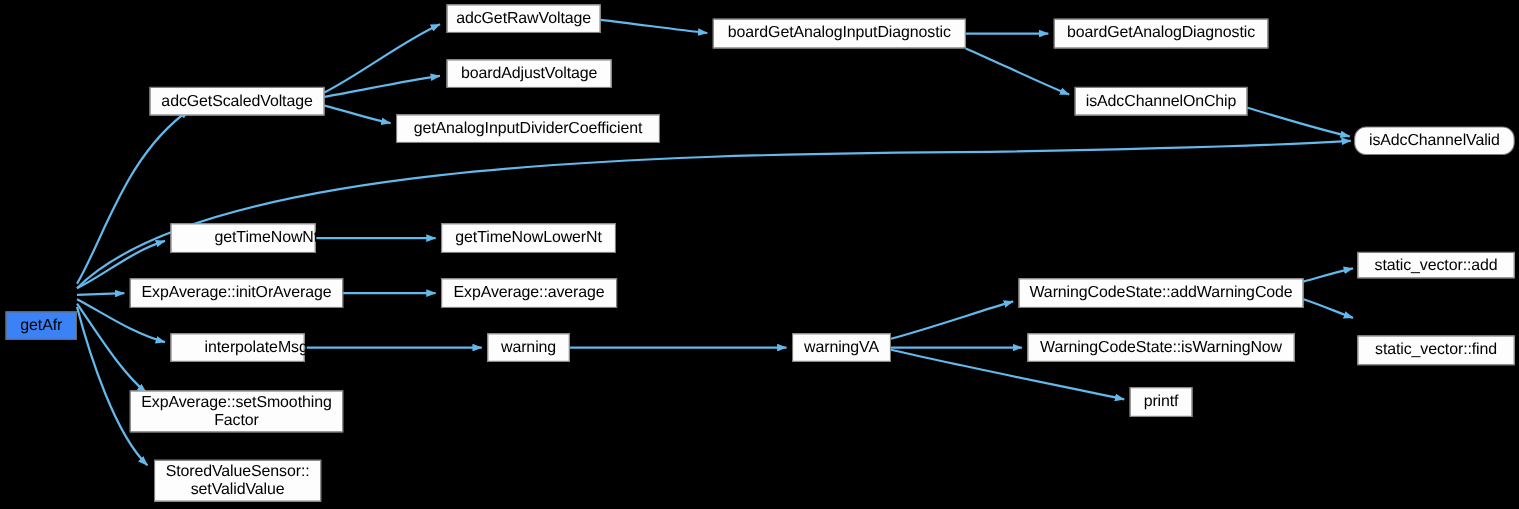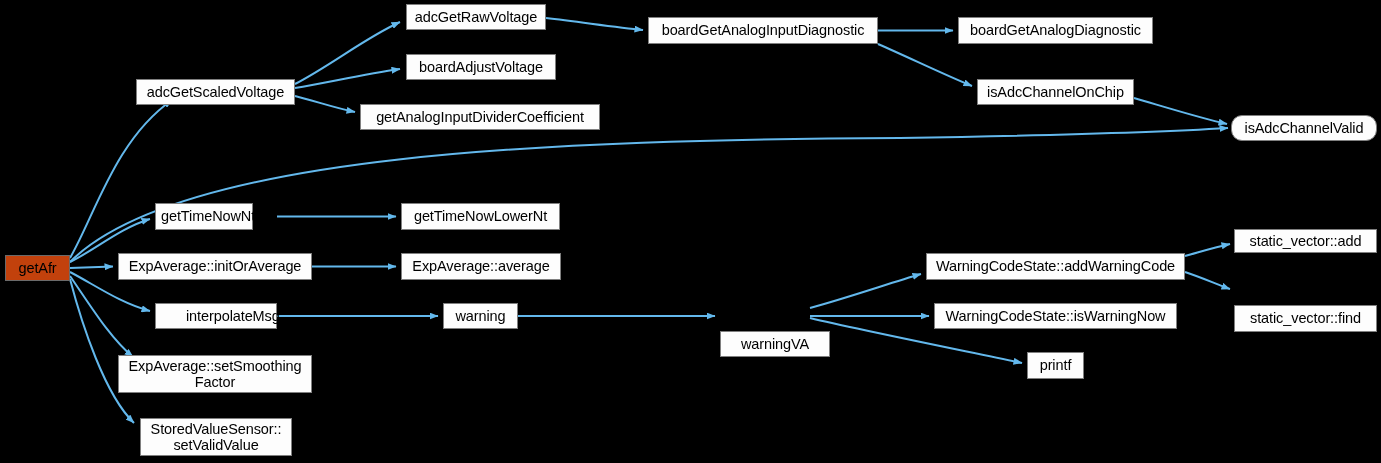--- a/index.html
+++ b/index.html
@@ -33,22 +33,23 @@
     line-height: 1.12;
     display: flex;
     align-items: center;
     justify-content: center;
     text-align: center;
     white-space: pre-line;
     letter-spacing: -0.1px;
     z-index: 2;
   }
   .node.root {
-    background: #c2410c;
+    background: #3b82f6;
     border: 1px solid #6a6a6a;
+    margin-top: 28px;
   }
   .node-label {
     display: block;
     width: 100%;
     padding: 0 5px;
     box-sizing: border-box;
   }
 </style>
 </head>
 <body>
@@ -87,27 +88,27 @@
   <div id="node-layer">
       <div class="node root" style="left: 5px; top: 255px; width: 65px; height: 26px;"><span class="node-label">getAfr</span></div>
       <div class="node" style="left: 136px; top: 79px; width: 159px; height: 26px;"><span class="node-label">adcGetScaledVoltage</span></div>
       <div class="node" style="left: 406px; top: 4px; width: 140px; height: 26px;"><span class="node-label">adcGetRawVoltage</span></div>
       <div class="node" style="left: 406px; top: 54px; width: 150px; height: 26px;"><span class="node-label">boardAdjustVoltage</span></div>
       <div class="node" style="left: 360px; top: 104px; width: 240px; height: 26px;"><span class="node-label">getAnalogInputDividerCoefficient</span></div>
       <div class="node" style="left: 648px; top: 17px; width: 230px; height: 27px;"><span class="node-label">boardGetAnalogInputDiagnostic</span></div>
       <div class="node" style="left: 958px; top: 17px; width: 195px; height: 27px;"><span class="node-label">boardGetAnalogDiagnostic</span></div>
       <div class="node" style="left: 977px; top: 79px; width: 157px; height: 26px;"><span class="node-label">isAdcChannelOnChip</span></div>
       <div class="node" style="left: 1231px; top: 115px; width: 146px; height: 26px; border-radius: 11px;"><span class="node-label">isAdcChannelValid</span></div>
-      <div class="node" style="left: 155px; top: 203px; width: 98px; height: 27px;"><span class="node-label">getTimeNowNt</span></div>
+      <div class="node" style="left: 155px; top: 203px; width: 132px; height: 27px; padding-left: 34px;"><span class="node-label">getTimeNowNt</span></div>
       <div class="node" style="left: 401px; top: 203px; width: 159px; height: 27px;"><span class="node-label">getTimeNowLowerNt</span></div>
       <div class="node" style="left: 118px; top: 253px; width: 194px; height: 27px;"><span class="node-label">ExpAverage::initOrAverage</span></div>
       <div class="node" style="left: 401px; top: 253px; width: 160px; height: 27px;"><span class="node-label">ExpAverage::average</span></div>
       <div class="node" style="left: 155px; top: 303px; width: 122px; height: 26px; padding-left: 25px;"><span class="node-label">interpolateMsg</span></div>
       <div class="node" style="left: 443px; top: 303px; width: 75px; height: 26px;"><span class="node-label">warning</span></div>
-      <div class="node" style="left: 720px; top: 303px; width: 110px; height: 26px; margin-top: 28px;"><span class="node-label">warningVA</span></div>
+      <div class="node" style="left: 720px; top: 303px; width: 90px; height: 26px;"><span class="node-label">warningVA</span></div>
       <div class="node" style="left: 926px; top: 253px; width: 259px; height: 27px;"><span class="node-label">WarningCodeState::addWarningCode</span></div>
       <div class="node" style="left: 934px; top: 303px; width: 243px; height: 26px;"><span class="node-label">WarningCodeState::isWarningNow</span></div>
       <div class="node" style="left: 1027px; top: 352px; width: 57px; height: 27px;"><span class="node-label">printf</span></div>
       <div class="node" style="left: 1234px; top: 229px; width: 143px; height: 24px;"><span class="node-label">static_vector::add</span></div>
       <div class="node" style="left: 1234px; top: 278px; width: 143px; height: 27px; margin-top: 27px;"><span class="node-label">static_vector::find</span></div>
       <div class="node" style="left: 118px; top: 355px; width: 194px; height: 38px;"><span class="node-label">ExpAverage::setSmoothing
 Factor</span></div>
       <div class="node" style="left: 140px; top: 418px; width: 152px; height: 38px;"><span class="node-label">StoredValueSensor::
 setValidValue</span></div>
     </div>

